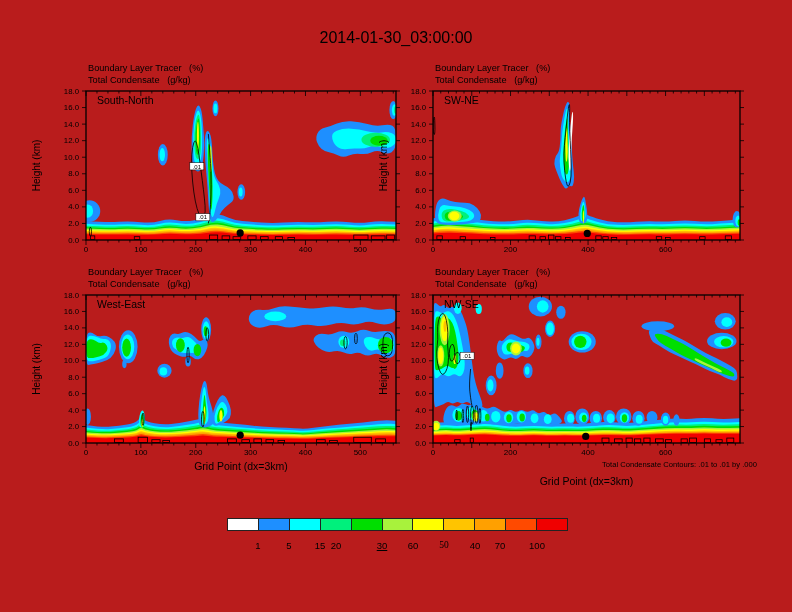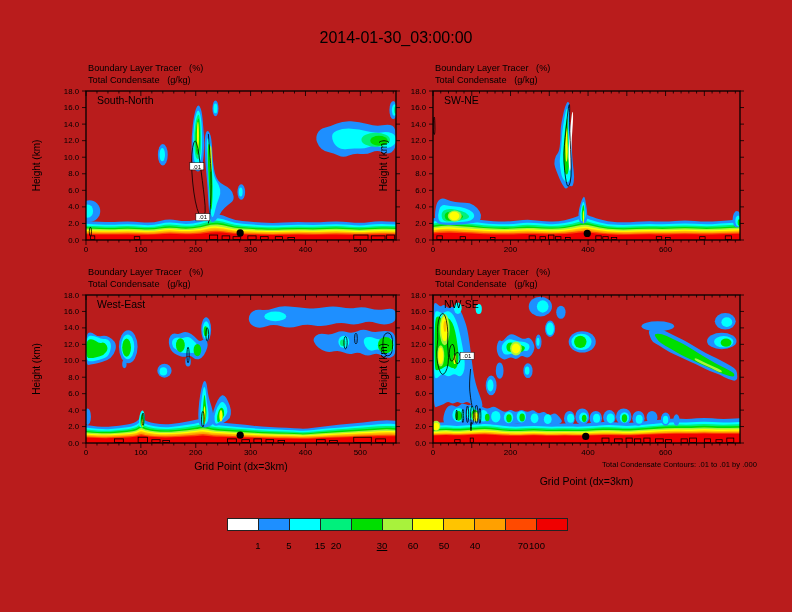--- a/index.html
+++ b/index.html
@@ -451,19 +451,19 @@
         <div class="cb-cell" style="background: rgb(255, 74, 0);"></div>
         <div class="cb-cell" style="background: rgb(240, 0, 0);"></div>
       </div>
     <div id="cb-labels">
         <div class="cb-label" style="left: 31px;">1</div>
         <div class="cb-label" style="left: 62px;">5</div>
         <div class="cb-label" style="left: 93px;">15</div>
         <div class="cb-label" style="left: 109px;">20</div>
         <div class="cb-label" style="left: 155px; text-decoration: underline;">30</div>
         <div class="cb-label" style="left: 186px;">60</div>
-        <div class="cb-label" style="left: 217px;">50</div>
+        <div class="cb-label" style="left: 217px; font-family: Liberation Serif, serif;">50</div>
         <div class="cb-label" style="left: 248px;">40</div>
-        <div class="cb-label" style="left: 296px;">70</div>
+        <div class="cb-label" style="left: 273px;">70</div>
         <div class="cb-label" style="left: 310px;">100</div>
       </div>
   </div>
 </div>
 
 </body></html>

